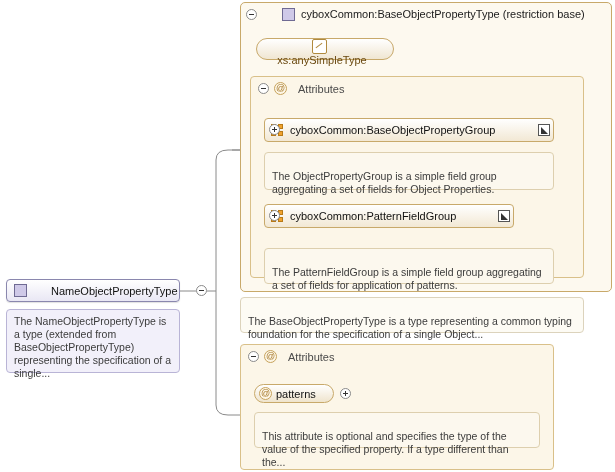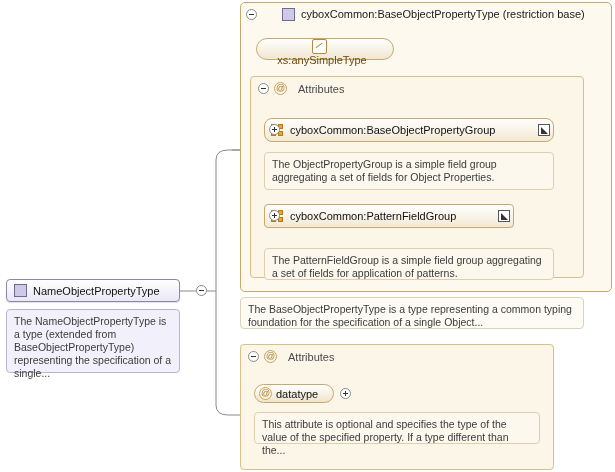--- a/index.html
+++ b/index.html
@@ -21,20 +21,21 @@
     position: absolute;
     left: 0; top: 0;
     width: 615px; height: 472px;
   }
 
   
   .node {
     position: absolute;
     box-sizing: border-box;
     border-radius: 4px;
+    gap: 18px;
   }
 
   
   .elem-box {
     background: linear-gradient(to bottom, #ffffff 0%, #e9e7f4 100%);
     border: 1px solid #8a87ae;
     border-radius: 4px;
     display: flex;
     align-items: center;
     padding-left: 7px;
@@ -240,21 +241,21 @@
     box-sizing: border-box;
   }
   .attr-pill .at-badge { margin-right: 4px; }
   .attr-pill .lbl { font-size: 11px; color: #111; white-space: nowrap; }
 
   
   .doc-box {
     background: #fcf8ee;
     border: 1px solid #ddcfae;
     border-radius: 4px;
-    padding: 5px 7px;
+    padding: 17px 7px;
     box-sizing: border-box;
     font-size: 10.5px;
     line-height: 13px;
     color: #3b3b3b;
   }
   .doc-box.plain {
     background: #fdfbf4;
     border-color: #dcd3bc;
   }
   .doc-purple {
@@ -316,21 +317,21 @@
     <span class="lbl">xs:anySimpleType</span>
   </div>
 
   <div class="attrs-box" style="position:absolute; left:250px; top:76px; width:332px; height:200px;"></div>
   <div class="toggle toggle-abs" style="left:258px; top:83px;"></div>
   <div class="at-badge" style="position:absolute; left:274px; top:82px;">@</div>
   <div class="attrs-head" style="left:292px; top:79px;">
     <span class="lbl">Attributes</span>
   </div>
 
-  <div class="group-box" style="position:absolute; left:264px; top:118px; width:290px;border-radius:8px;">
+  <div class="group-box" style="position:absolute; left:264px; top:118px; width:290px;">
     <span class="gicon">
         <i class="a"></i>
         <i class="b"></i>
         <i class="c"></i>
         <i class="d"></i>
       </span>
     <span class="lbl">cyboxCommon:BaseObjectPropertyGroup</span>
     <span class="ext-arrow"></span>
   </div>
   <div class="toggle plus toggle-abs" style="left:269px; top:124px;"></div>
@@ -355,19 +356,19 @@
 
   <div class="attrs-box" style="position:absolute; left:240px; top:344px; width:312px; height:124px;"></div>
   <div class="toggle toggle-abs" style="left:248px; top:351px;"></div>
   <div class="at-badge" style="position:absolute; left:264px; top:350px;">@</div>
   <div class="attrs-head" style="left:282px; top:347px;">
     <span class="lbl">Attributes</span>
   </div>
 
   <div class="attr-pill" style="position:absolute; left:254px; top:384px; width:80px;">
     <span class="at-badge">@</span>
-    <span class="lbl">datatype</span>
+    <span class="lbl">patterns</span>
   </div>
   <div class="toggle plus toggle-abs" style="left:340px; top:388px;"></div>
 
   <div class="doc-box" style="position:absolute; left:254px; top:412px; width:286px; height:32px;">This attribute is optional and specifies the type of the value of the specified property. If a type different than the...</div>
 
 </div>
 
 </body></html>

